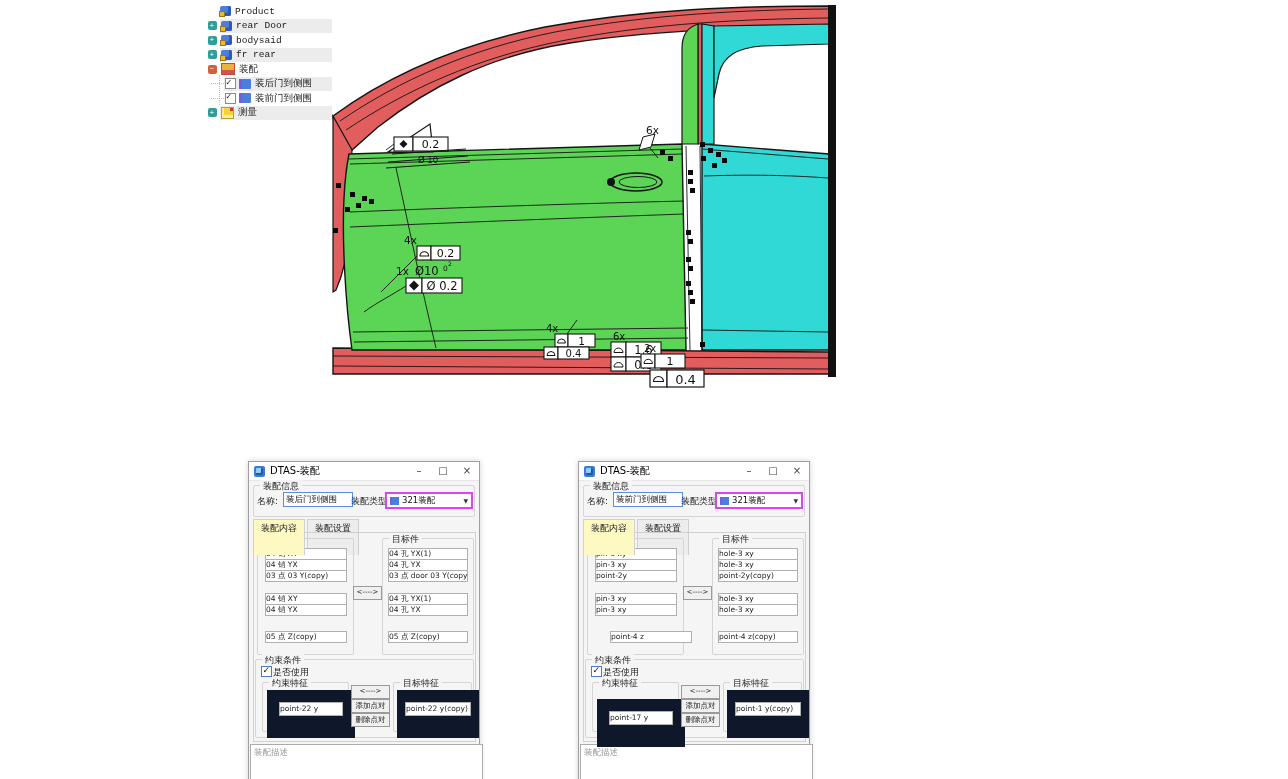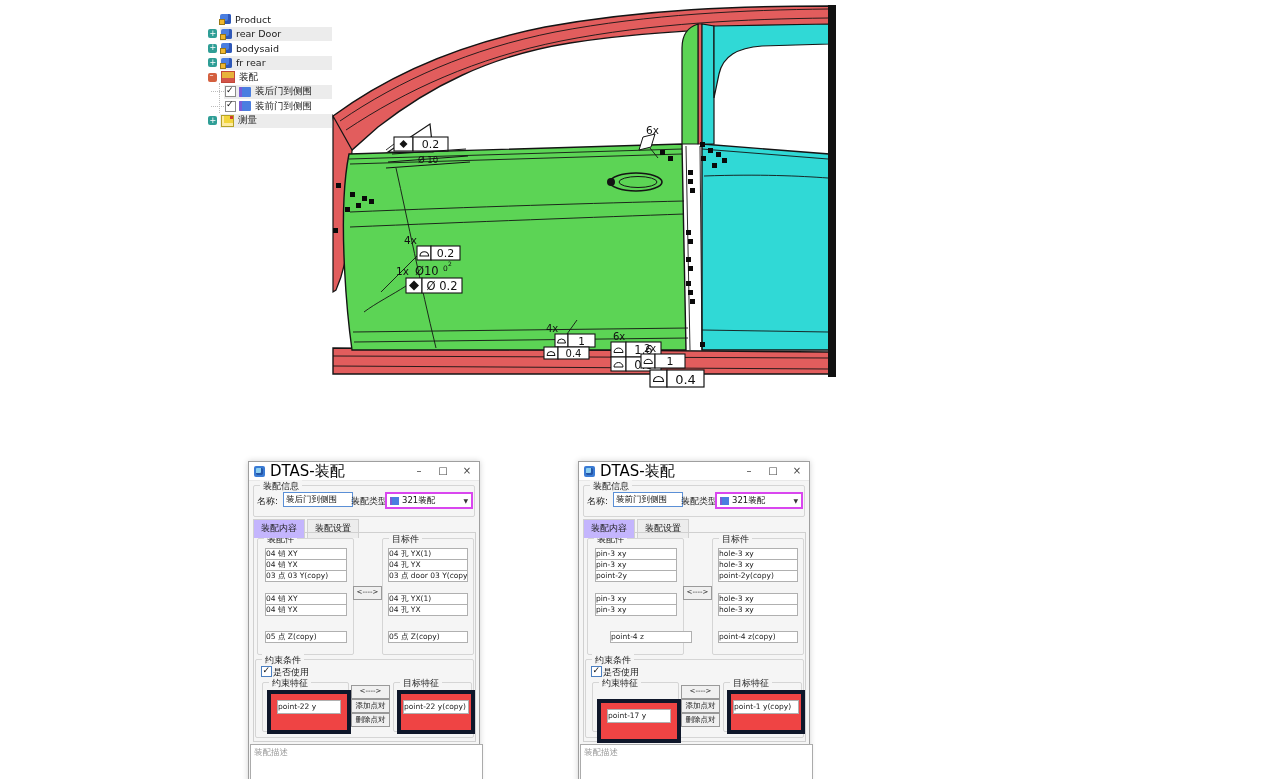--- a/index.html
+++ b/index.html
@@ -2,21 +2,21 @@
 <html><head>
 <meta charset="utf-8">
 <style>
   html,body{margin:0;padding:0;}
   body{
     width:1288px;height:779px;position:relative;overflow:hidden;
     background:#ffffff;font-family:"DejaVu Sans","Liberation Sans",sans-serif;
     -webkit-font-smoothing:antialiased;
   }
   
-  .tree{position:absolute;left:205px;top:12px;width:127px;}
+  .tree{position:absolute;left:205px;top:4px;width:127px;font-family:Liberation Mono, monospace;}
   .trow{height:14.5px;display:flex;align-items:center;font-size:9.5px;color:#1a1a1a;cursor:default;}
   .trow .bar{flex:1;display:flex;align-items:center;height:100%;padding-left:1px;}
   .trow .bar.striped{background:#ececec;}
   .exp{width:9px;height:9px;border-radius:2px;margin:0 3px 0 3px;color:#fff;
        font-size:8px;line-height:8px;text-align:center;flex:0 0 auto;position:relative;}
   .exp.plus{background:#2f9e96;}
   .exp.minus{background:#d4603f;}
   .exp.plus::before{content:"+";position:absolute;left:1.5px;top:0.5px;}
   .exp.minus::before{content:"–";position:absolute;left:1.5px;top:-0.5px;}
   .exp.none{background:transparent;}
@@ -40,43 +40,43 @@
   
   .viewport{position:absolute;left:330px;top:5px;width:506px;height:387px;}
   
   .dlg{position:absolute;width:230px;height:330px;background:#f5f5f5;
        border:1px solid #9f9f9f;box-shadow:0 0 6px rgba(0,0,0,.18);font-size:9px;color:#111;}
   .dlg .titlebar{position:absolute;left:0;top:0;right:0;height:18px;background:#ffffff;
        display:flex;align-items:center;border-bottom:1px solid #e8e8e8;}
   .appicon{width:11px;height:11px;margin:0 5px 0 5px;background:#3a7bd5;border-radius:2px;position:relative;}
   .appicon::after{content:"";position:absolute;left:2px;top:2px;width:7px;height:7px;
        background:#8fd0f0;border-radius:1px;box-shadow:inset -2px -2px 0 #2456a8;}
-  .dlg .title{flex:1;font-size:15px;color:#000;}
+  .dlg .title{flex:1;font-size:10px;color:#000;}
   .winbtn{width:24px;height:18px;text-align:center;line-height:18px;font-size:10px;color:#444;}
   .grp{position:absolute;border:1px solid #d5d5d5;border-radius:2px;}
   .grp-label{position:absolute;top:-6px;left:6px;background:#f5f5f5;padding:0 3px;font-size:9px;color:#222;}
   .fld-label{position:absolute;font-size:9px;color:#222;}
   .txt-input{position:absolute;background:#fff;border:1px solid #5a8fd6;font-size:8.5px;
        line-height:13px;padding:0 2px;white-space:nowrap;overflow:hidden;}
   .select{position:absolute;background:#fff;border:2px solid #d946ef;display:flex;
        align-items:center;font-size:8.5px;}
   .select .sicon{width:9px;height:8px;margin:0 3px;background:#4a7ee0;
        box-shadow:inset 2px 0 0 #7b5bd6;flex:0 0 auto;}
   .select .sval{flex:1;white-space:nowrap;overflow:hidden;}
   .select .arrow{flex:0 0 auto;margin-right:3px;font-size:6px;color:#333;}
   .tabbar{position:absolute;left:4px;top:57px;display:flex;}
   .tab{border:1px solid #d0d0d0;border-bottom:none;padding:2px 7px 2px 7px;font-size:9px;
        background:#ededed;margin-right:2px;color:#222;}
-  .tab.active{background:#c4b5fd;position:relative;z-index:3;padding-bottom:3px;}
+  .tab.active{background:#fef9c3;position:relative;z-index:3;padding-bottom:20px;}
   .panel{position:absolute;left:4px;top:70px;width:221px;height:208px;border:1px solid #d0d0d0;z-index:1;}
   .item{position:absolute;background:#fff;border:1px solid #b0b0b0;
        font-size:7.5px;line-height:10px;height:10px;white-space:nowrap;overflow:hidden;color:#222;}
   .btn{position:absolute;background:#f0f0f0;border:1px solid #9a9a9a;text-align:center;
        font-size:7.5px;color:#222;}
-  .inner-list{position:absolute;background:#ef4444;border:4px solid #0f172a;}
+  .inner-list{position:absolute;background:#0f172a;border:6px solid #0f172a;}
   .dcb{position:absolute;width:9px;height:9px;background:#fff;border:1px solid #4a7ec0;}
   .dcb.checked::after{content:"✓";position:absolute;top:-2.5px;left:0.5px;font-size:9px;color:#111;}
   .desc{position:absolute;left:1px;top:282px;width:225px;height:46px;background:#fff;
        border:1px solid #ababab;font-size:8.5px;color:#999;padding:2px 3px;}
 </style>
 </head>
 <body>
 
 <div class="tree">
   <div class="trow">

